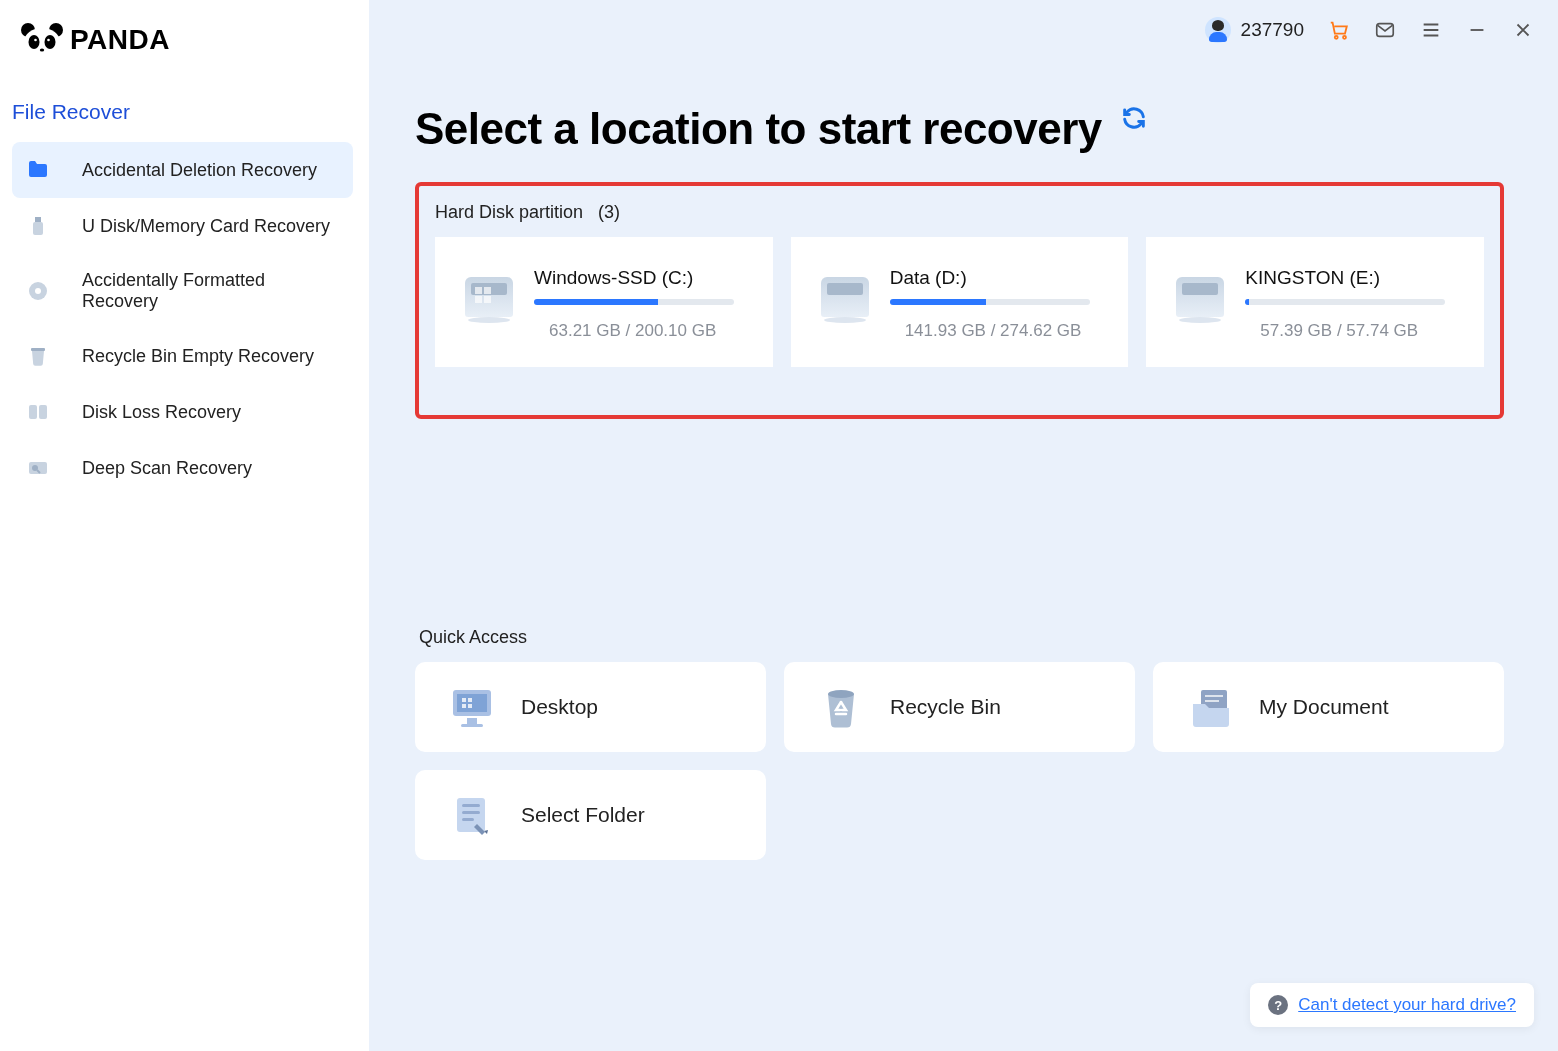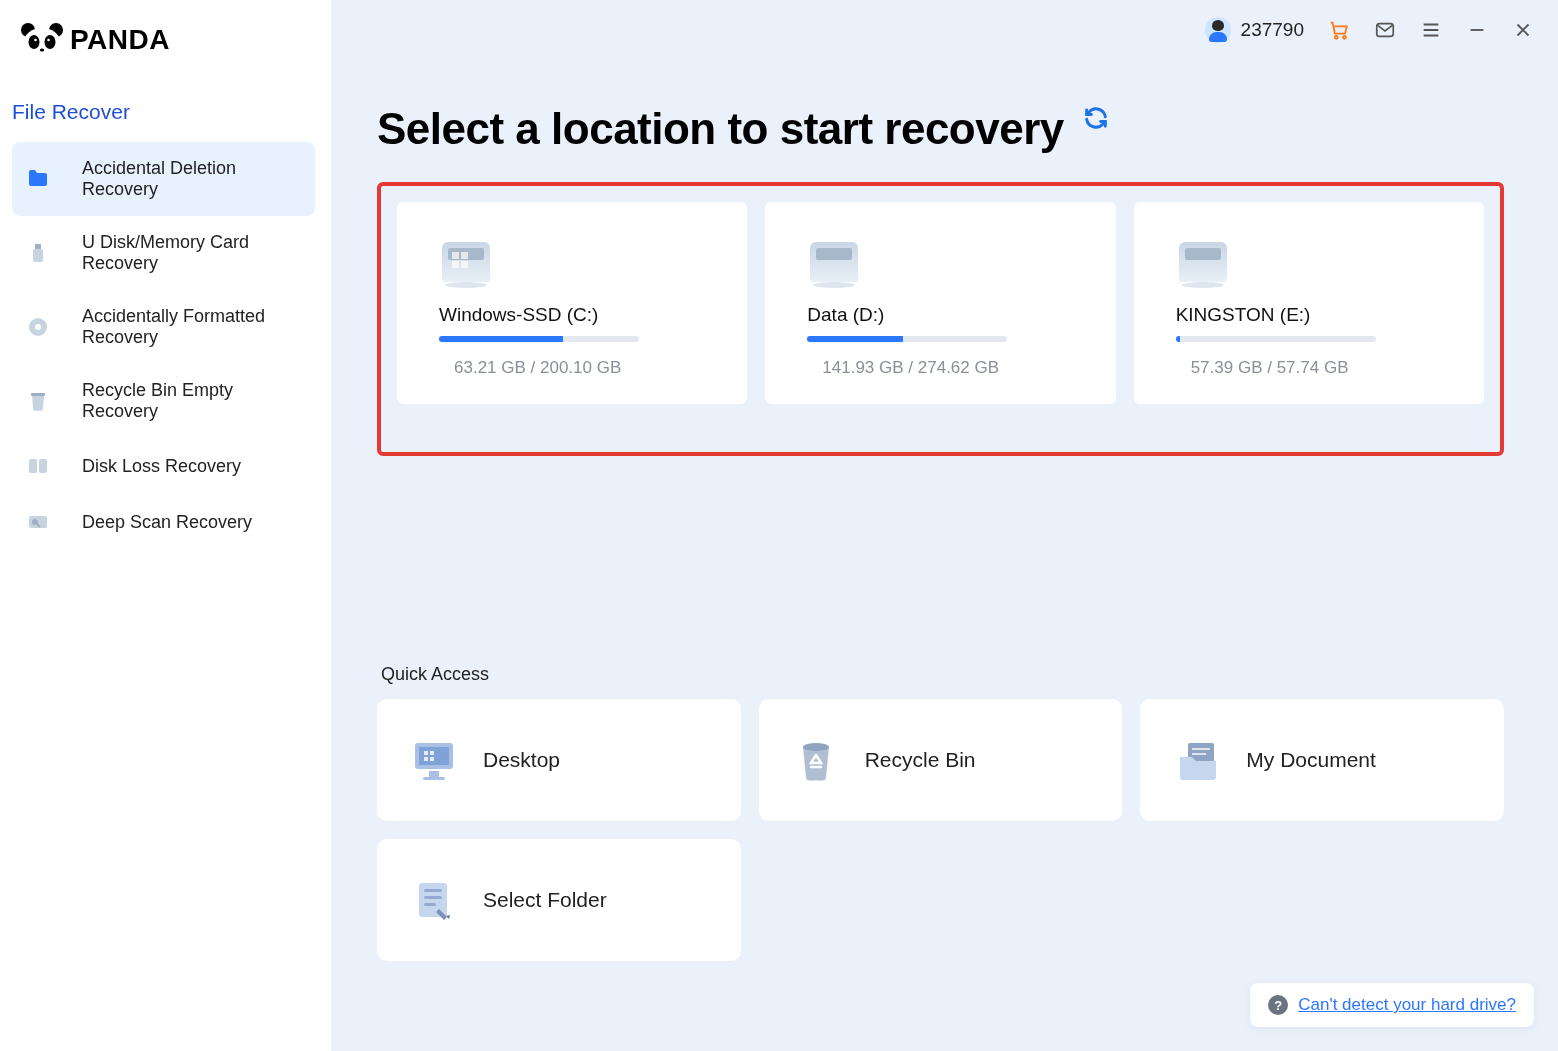--- a/index.html
+++ b/index.html
@@ -1,53 +1,53 @@
 <!DOCTYPE html>
 <html><head>
 <meta charset="utf-8">
 <style>
 * { margin:0; padding:0; box-sizing:border-box; font-family:"Segoe UI",-apple-system,BlinkMacSystemFont,sans-serif; }
 body { width:1558px; height:1051px; background:#fff; overflow:hidden; position:relative; }
 .app { display:flex; width:100%; height:100%; }
-.sidebar { width:331px; background:#fff; padding:14px 4px 0 0; }
+.sidebar { width:369px; background:#fff; padding:14px 4px 0 0; }
 .logo { display:flex; align-items:center; gap:6px; padding:8px 20px 42px 20px; font-weight:800; font-size:28px; letter-spacing:0.5px; color:#000; }
 .logo svg { width:44px; height:36px; }
 .sidebar-heading { font-size:21px; font-weight:500; color:#1d4ed8; padding:0 12px 18px 12px; }
 .menu { display:flex; flex-direction:column; gap:0; padding:0 12px; }
 .menu-item { display:flex; align-items:center; gap:32px; padding:16px 14px; border-radius:8px; font-size:18px; color:#222; cursor:pointer; }
 .menu-item.active { background:#e8f2ff; }
 .menu-icon { width:24px; height:24px; display:flex; align-items:center; justify-content:center; flex-shrink:0; }
 .main { flex:1; background:#eaf1fb; padding:0 0 0 0; position:relative; }
 .topbar { height:60px; display:flex; align-items:center; justify-content:flex-end; gap:24px; padding:0 24px; }
 .topbar-id { display:flex; align-items:center; gap:10px; font-size:19px; color:#222; }
 .topbar-icon { width:22px; height:22px; display:flex; align-items:center; justify-content:center; color:#666; cursor:pointer; }
 .content { padding:44px 54px 0 46px; }
 .title-row { display:flex; align-items:flex-start; gap:18px; }
 .title { font-size:44px; font-weight:800; color:#000; letter-spacing:-0.5px; }
 .refresh-icon { width:28px; height:28px; color:#1a73e8; cursor:pointer; }
 .highlight-box { border:4px solid #e53935; border-radius:6px; margin-top:28px; padding:12px 16px 48px 16px; }
 .section-label { font-size:18px; color:#222; margin-bottom:14px; }
 .partition-section{padding-top:4px;}
 .cards { display:grid; grid-template-columns:repeat(3, 1fr); gap:18px; }
-.card { background:#fff; border-radius:6px; padding:30px 24px 26px 42px; display:flex; align-items:flex-start; gap:18px; cursor:pointer;flex-direction:column; }
+.card { background:#fff; border-radius:0; padding:30px 24px 26px 27px; display:flex; align-items:flex-start; gap:18px; cursor:pointer; }
 .drive-icon { width:54px; height:54px; flex-shrink:0; position:relative; }
 .drive-box{ width:48px;height:40px;background:linear-gradient(180deg,#c9d6e4 0%,#e8eff7 100%);border-radius:6px 6px 3px 3px;position:absolute;bottom:4px;left:3px;}
 .drive-slot{position:absolute;top:6px;left:6px;width:36px;height:12px;background:#a7b8cb;border-radius:2px;}
 .drive-shadow{position:absolute;bottom:-2px;left:6px;right:6px;height:6px;background:rgba(120,150,190,0.25);border-radius:50%;}
 .win-badge{position:absolute;top:10px;left:10px;width:16px;height:16px;}
 .win-badge svg{width:16px;height:16px;opacity:0.7;}
 .card-body { flex:1; }
 .card-title { font-size:19px; color:#111; margin-bottom:10px; font-weight:400;}
 .progress { width:200px; height:6px; background:#e3e8ee; border-radius:3px; overflow:hidden; margin-bottom:16px; }
 .progress-fill { height:100%; background:#2b77ff; }
 .card-sub { font-size:17px; color:#8a8f98;margin-left:15px; }
 .quick-section { margin-top:208px; }
 .quick-section .section-label{ padding-left:4px;margin-bottom:14px;}
 .quick-cards { display:grid; grid-template-columns:repeat(3, 1fr); gap:18px; }
-.qcard { background:#fff; border-radius:10px; padding:36px 32px; display:flex; align-items:center; gap:24px; cursor:pointer; }
+.qcard { background:#fff; border-radius:10px; padding:20px 32px; display:flex; align-items:center; gap:24px; cursor:pointer; }
 .qicon { width:50px; height:50px; display:flex; align-items:center; justify-content:center; flex-shrink:0; }
 .qlabel { font-size:21px; color:#222; }
 .quick-row2 { margin-top:18px; display:grid; grid-template-columns:repeat(3,1fr); gap:18px; }
 .help-chip { position:absolute; bottom:24px; right:24px; background:#fff; border-radius:8px; padding:12px 18px; display:flex; align-items:center; gap:10px; box-shadow:0 2px 10px rgba(0,0,0,0.06); }
 .help-chip a { color:#2b77ff; text-decoration:underline; font-size:17px; }
 .help-q { width:20px;height:20px;border-radius:50%;background:#6b7280;color:#fff;font-size:13px;display:flex;align-items:center;justify-content:center;font-weight:700;}
 .avatar{width:26px;height:26px;border-radius:50%;background:#cfe4ff;position:relative;}
 .avatar::before{content:"";position:absolute;top:3px;left:7px;width:12px;height:11px;border-radius:50% 50% 45% 45%;background:#2a2a2a;}
 .avatar::after{content:"";position:absolute;bottom:1px;left:4px;width:18px;height:10px;border-radius:8px 8px 3px 3px;background:#2b77ff;}
 </style>
@@ -172,20 +172,23 @@
               <path d="M20 11a8 8 0 0 0-14-4"></path>
               <path d="M4 13a8 8 0 0 0 14 4"></path>
               <path d="M4 5v4h4"></path>
               <path d="M20 19v-4h-4"></path>
             </svg>
         </span>
       </div>
 
       <div class="highlight-box">
         <div class="partition-section">
+        <div class="section-label">
+          <span>Hard Disk partition</span>&nbsp;&nbsp;&nbsp;<span>(3)</span>
+        </div>
         <div class="cards">
           <div class="card">
             <div class="drive-icon">
               <div class="drive-box">
                     <div class="drive-slot"></div>
                 <div class="win-badge">
                   <svg viewBox="0 0 16 16">
                         <rect x="0" y="0" width="7" height="7" fill="#fff"></rect>
                         <rect x="9" y="0" width="7" height="7" fill="#fff"></rect>
                         <rect x="0" y="9" width="7" height="7" fill="#fff"></rect>

